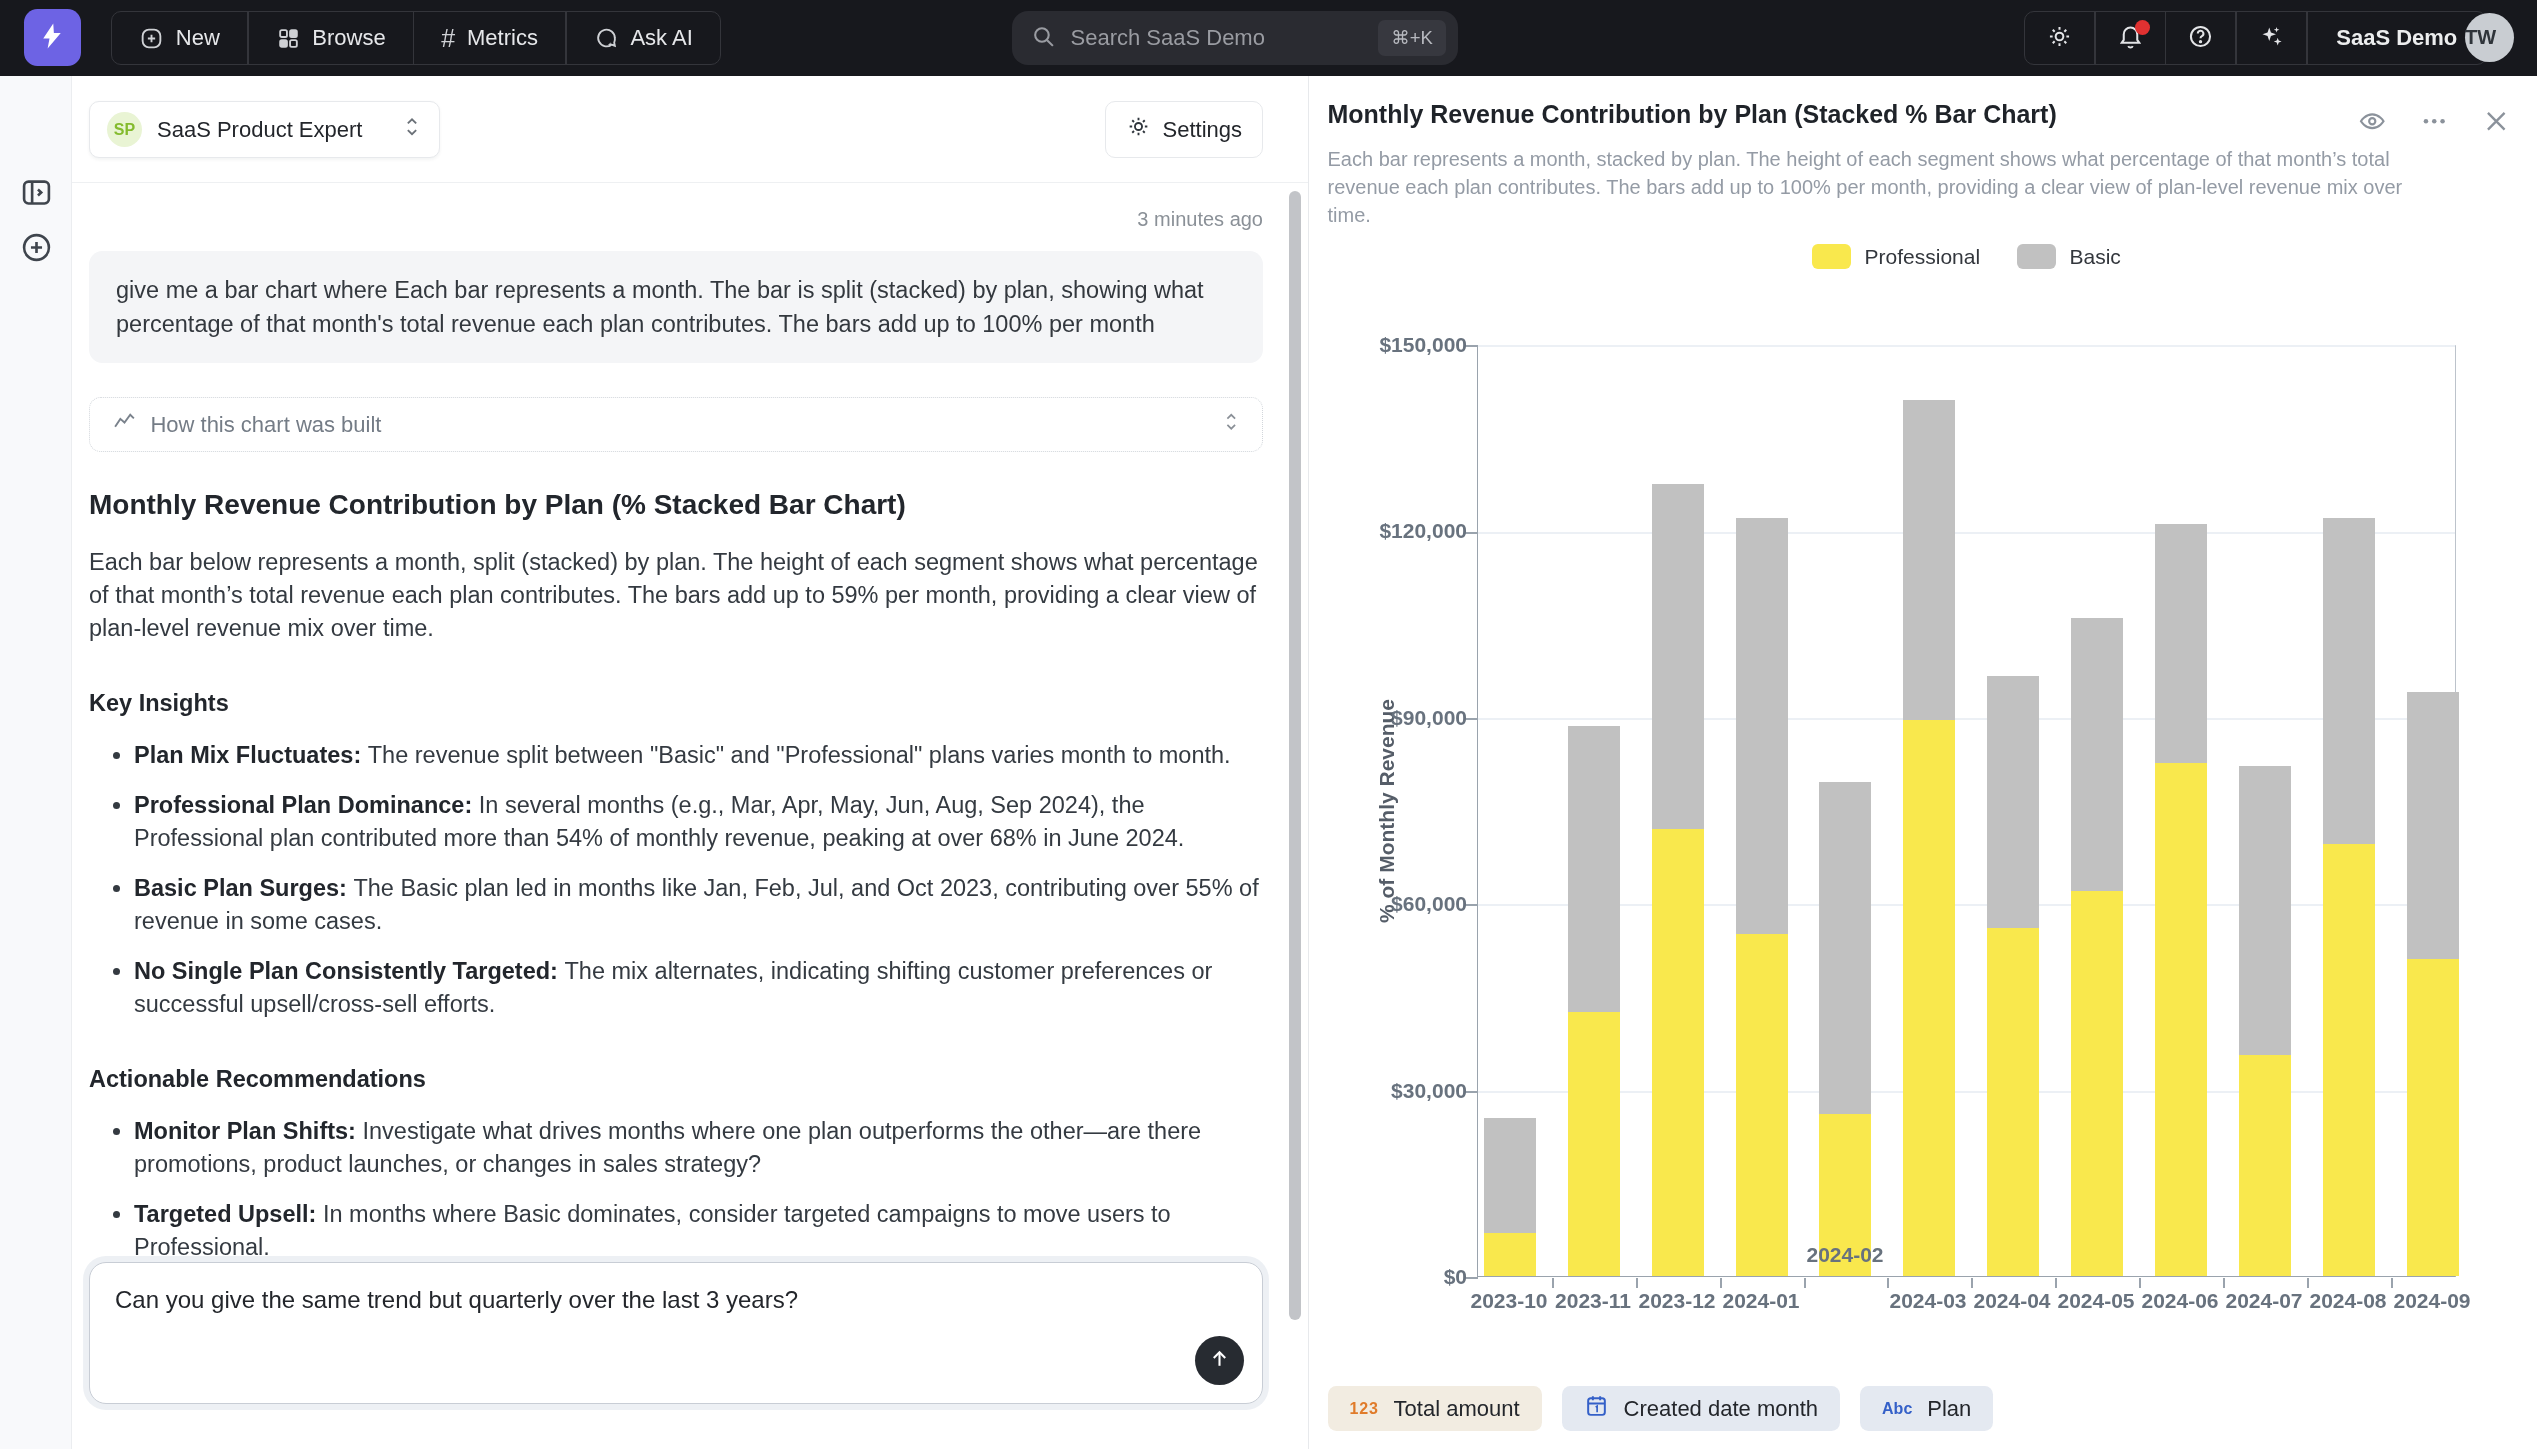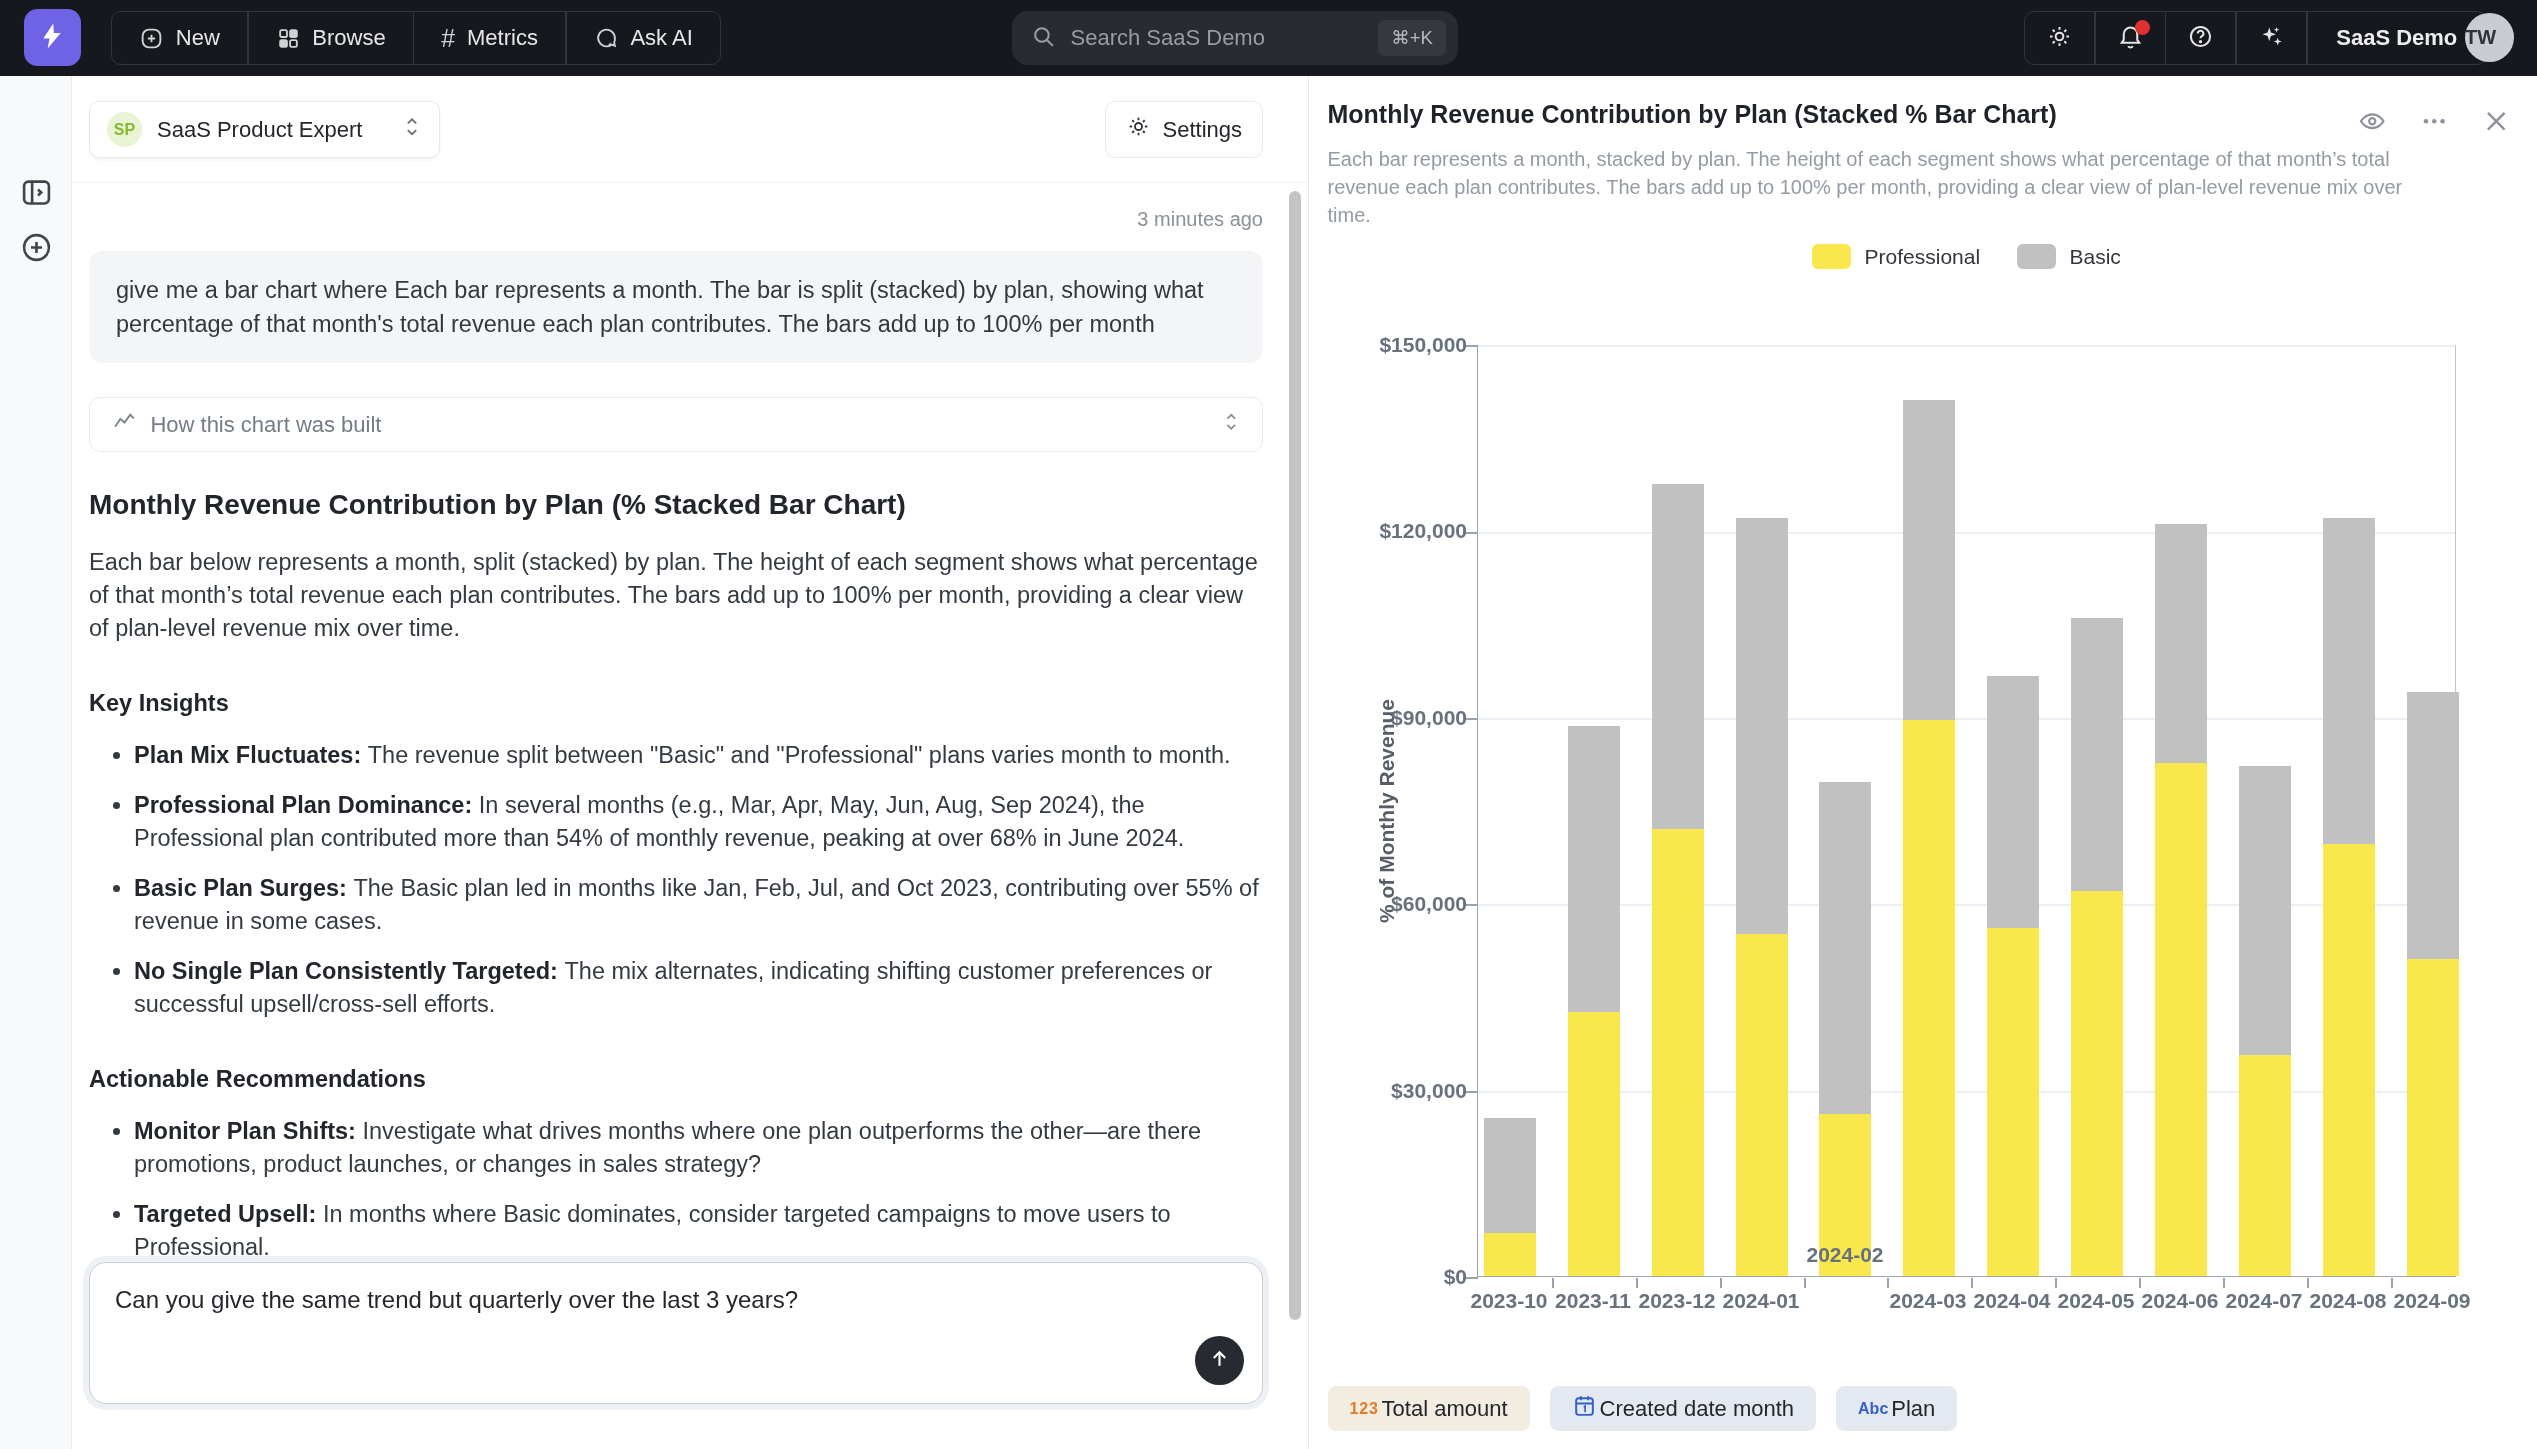--- a/index.html
+++ b/index.html
@@ -61,21 +61,21 @@
   .plot{position:absolute;left:168px;top:269px;width:979px;height:932px;border-left:1.7px solid #9aa3ad;border-bottom:1.7px solid #9aa3ad;border-right:1.7px solid #bcc3cb;border-top:0.8px solid #d9dee4;}
   .gridline{position:absolute;left:0;width:100%;height:1.7px;background:#ecf0f5;}
   .ytick{position:absolute;left:-13.4px;width:13.4px;height:1.7px;background:#9aa3ad;}
   .xtick{position:absolute;width:1.7px;height:10px;background:#9aa3ad;}
   .ylab{position:absolute;left:0;width:158px;text-align:right;font-size:21px;font-weight:600;color:#68727e;}
   .xlab{position:absolute;width:118px;text-align:center;font-size:21px;font-weight:600;color:#68727e;}
   .ytitle{position:absolute;left:62px;top:269px;height:932px;width:32px;writing-mode:vertical-rl;transform:rotate(180deg);display:flex;align-items:center;justify-content:center;font-size:21px;font-weight:700;color:#555d68;}
   .xtitle{position:absolute;top:1255px;left:168px;width:979px;text-align:center;font-size:21px;font-weight:700;color:#4a5058;}
   .seg{position:absolute;}
   .tags{position:absolute;left:18.5px;top:1310px;display:flex;gap:20px;}
-  .tag{height:45px;border-radius:8.4px;display:flex;align-items:center;gap:3px;padding:0 22px;font-size:22px;color:#23262b;cursor:pointer;border:none;font-family:inherit;}
+  .tag{height:45px;border-radius:8.4px;display:flex;align-items:center;gap:15px;padding:0 22px;font-size:22px;color:#23262b;cursor:pointer;border:none;font-family:inherit;}
   .tag.beige{background:#f2ece1;}
   .tag.blue{background:#e4e9f1;}
   .num-ic{color:#e07b2a;font-weight:700;font-size:16px;letter-spacing:0.8px;}
   .abc-ic{color:#3460c8;font-weight:700;font-size:16px;}
 </style>
 </head>
 <body>
 
 <div class="app">
 
@@ -245,21 +245,21 @@
         <span class="spacer"></span>
         <span>
           <svg width="18.5" height="23.5" viewBox="0 0 24 28" fill="none" stroke="#8a9097" stroke-width="2.2">
               <path d="M7 10l5-5 5 5"></path>
               <path d="M7 18l5 5 5-5"></path>
             </svg>
         </span>
       </button>
 
       <h1>Monthly Revenue Contribution by Plan (% Stacked Bar Chart)</h1>
-      <p>Each bar below represents a month, split (stacked) by plan. The height of each segment shows what percentage of that month’s total revenue each plan contributes. The bars add up to 100% per month, providing a clear view of plan-level revenue mix over time.</p>
+      <p>Each bar below represents a month, split (stacked) by plan. The height of each segment shows what percentage of that month’s total revenue each plan contributes. The bars add up to 59% per month, providing a clear view of plan-level revenue mix over time.</p>
       <div>
           <h3>Key Insights</h3>
           <ul>
             <li><strong>Plan Mix Fluctuates: </strong>The revenue split between "Basic" and "Professional" plans varies month to month.</li>
             <li><strong>Professional Plan Dominance: </strong>In several months (e.g., Mar, Apr, May, Jun, Aug, Sep 2024), the Professional plan contributed more than 54% of monthly revenue, peaking at over 68% in June 2024.</li>
             <li><strong>Basic Plan Surges: </strong>The Basic plan led in months like Jan, Feb, Jul, and Oct 2023, contributing over 55% of revenue in some cases.</li>
             <li><strong>No Single Plan Consistently Targeted: </strong>The mix alternates, indicating shifting customer preferences or successful upsell/cross-sell efforts.</li>
           </ul>
           <h3>Actionable Recommendations</h3>
           <ul>

